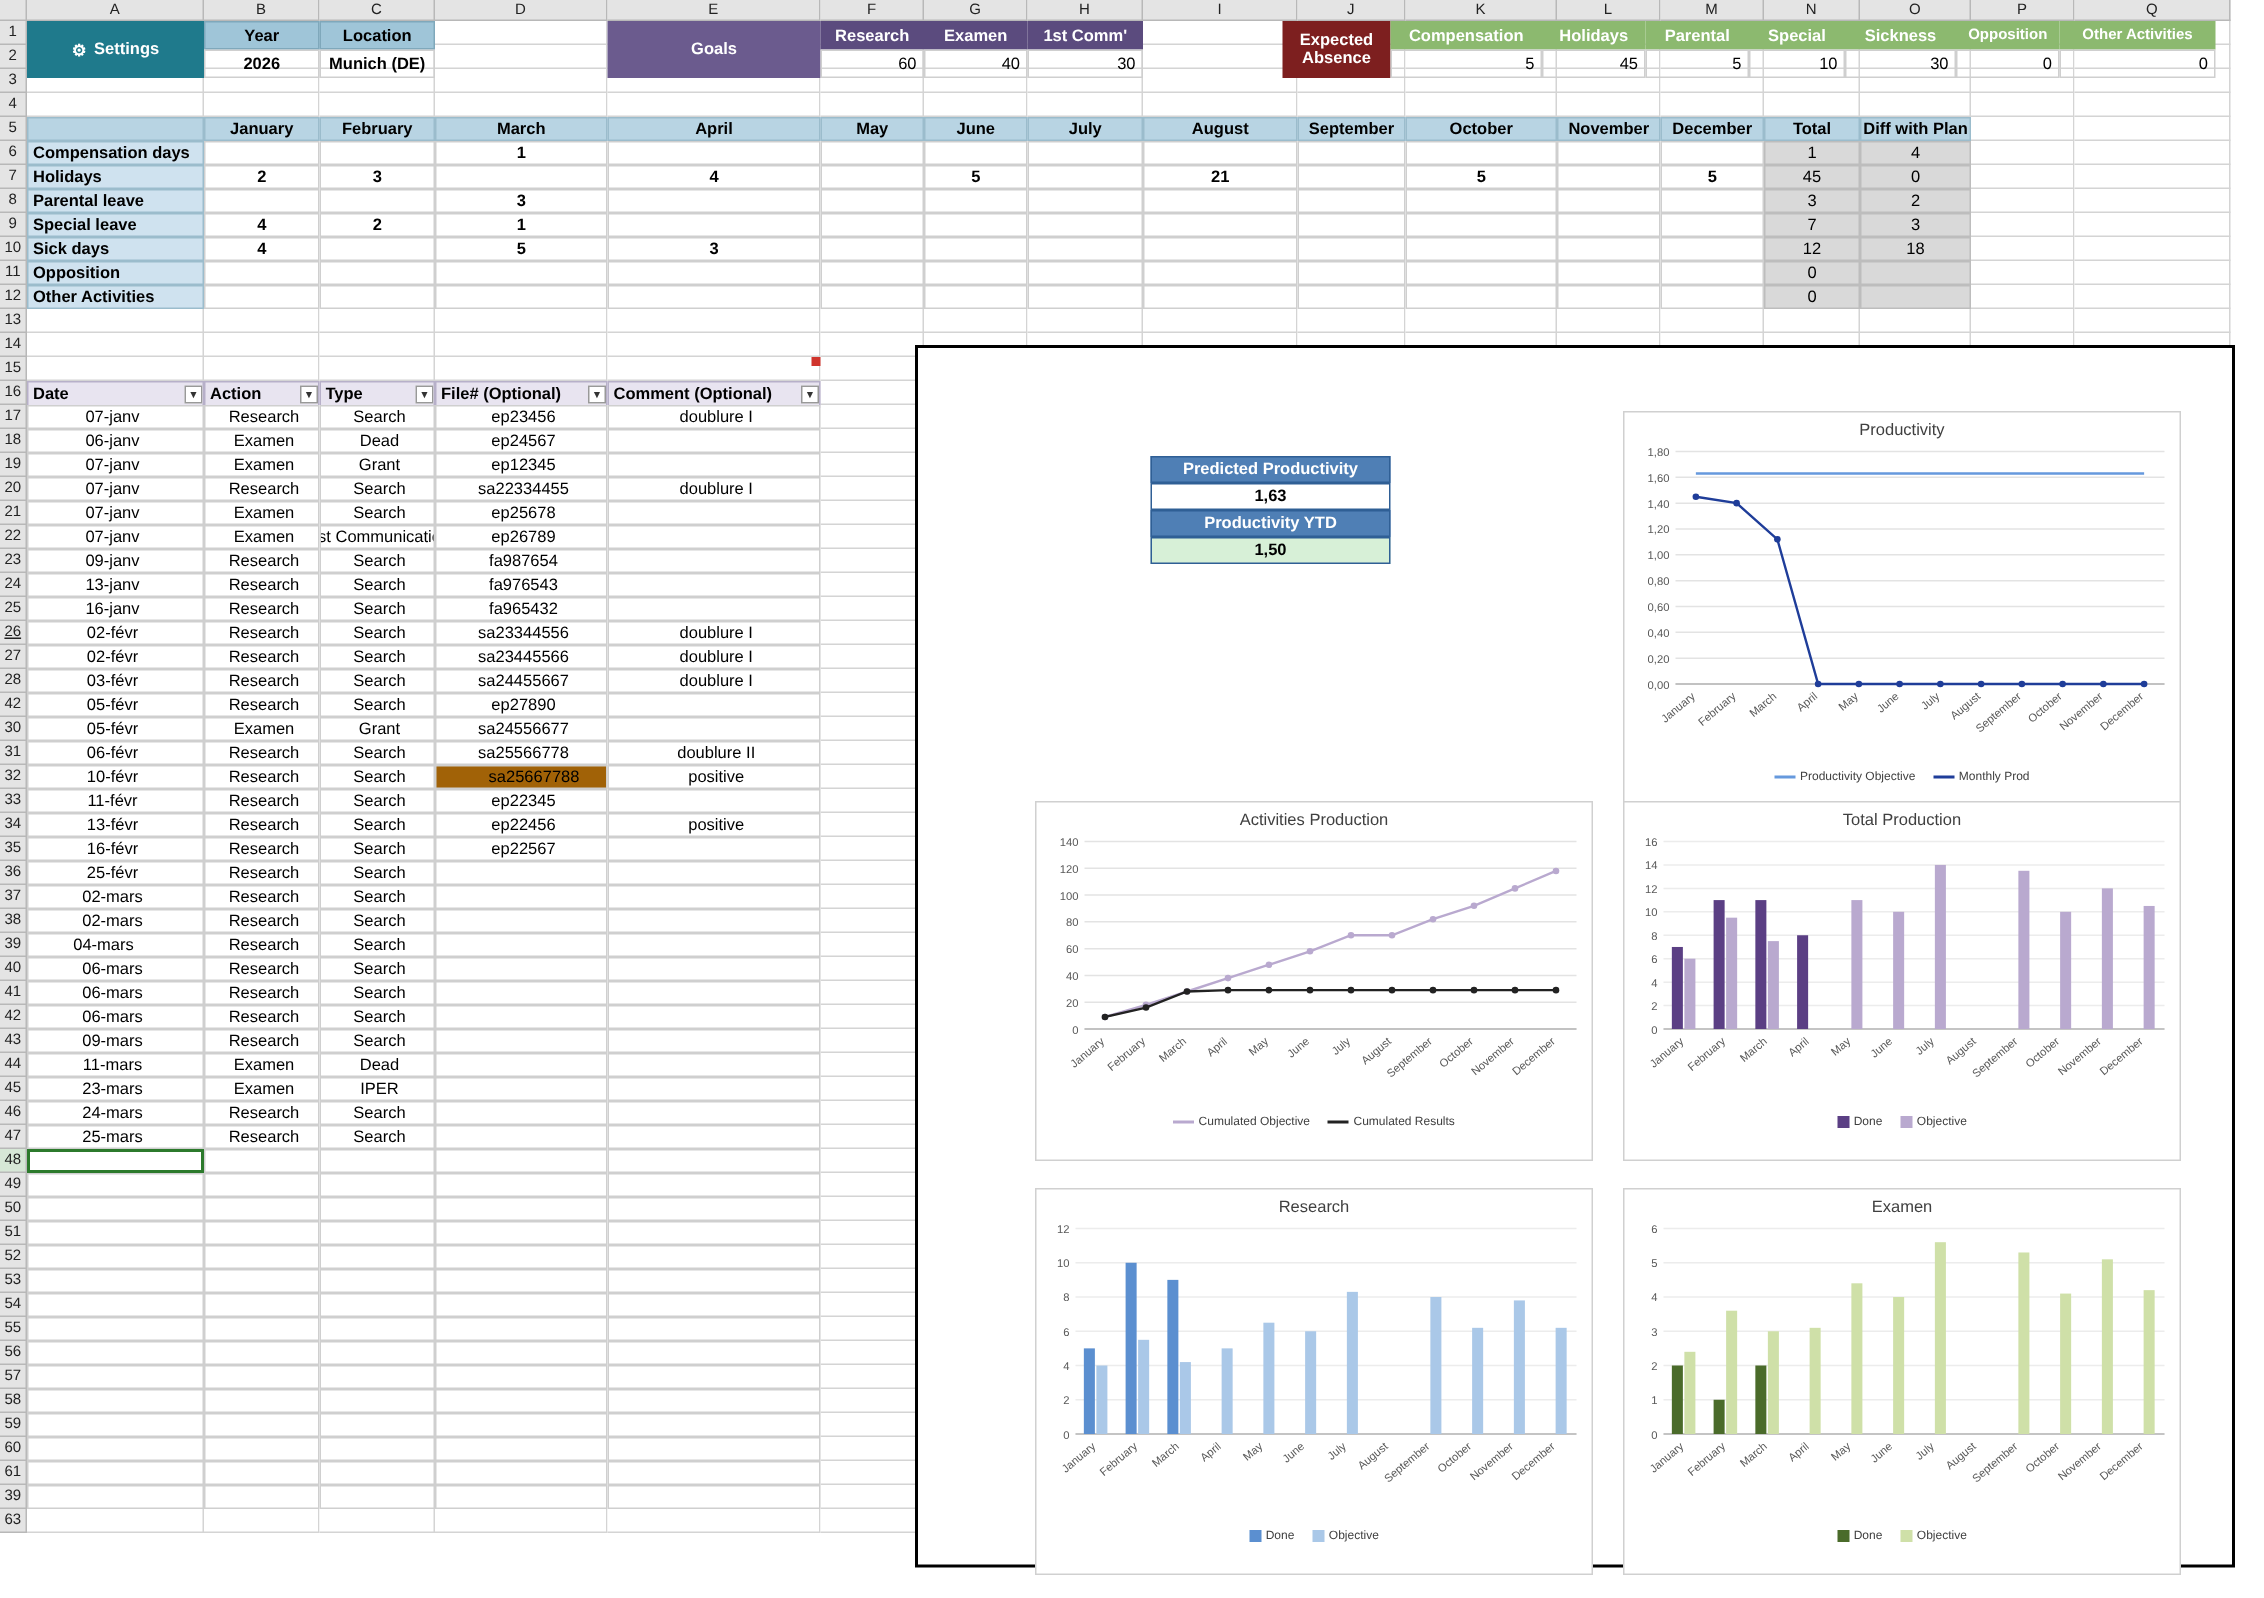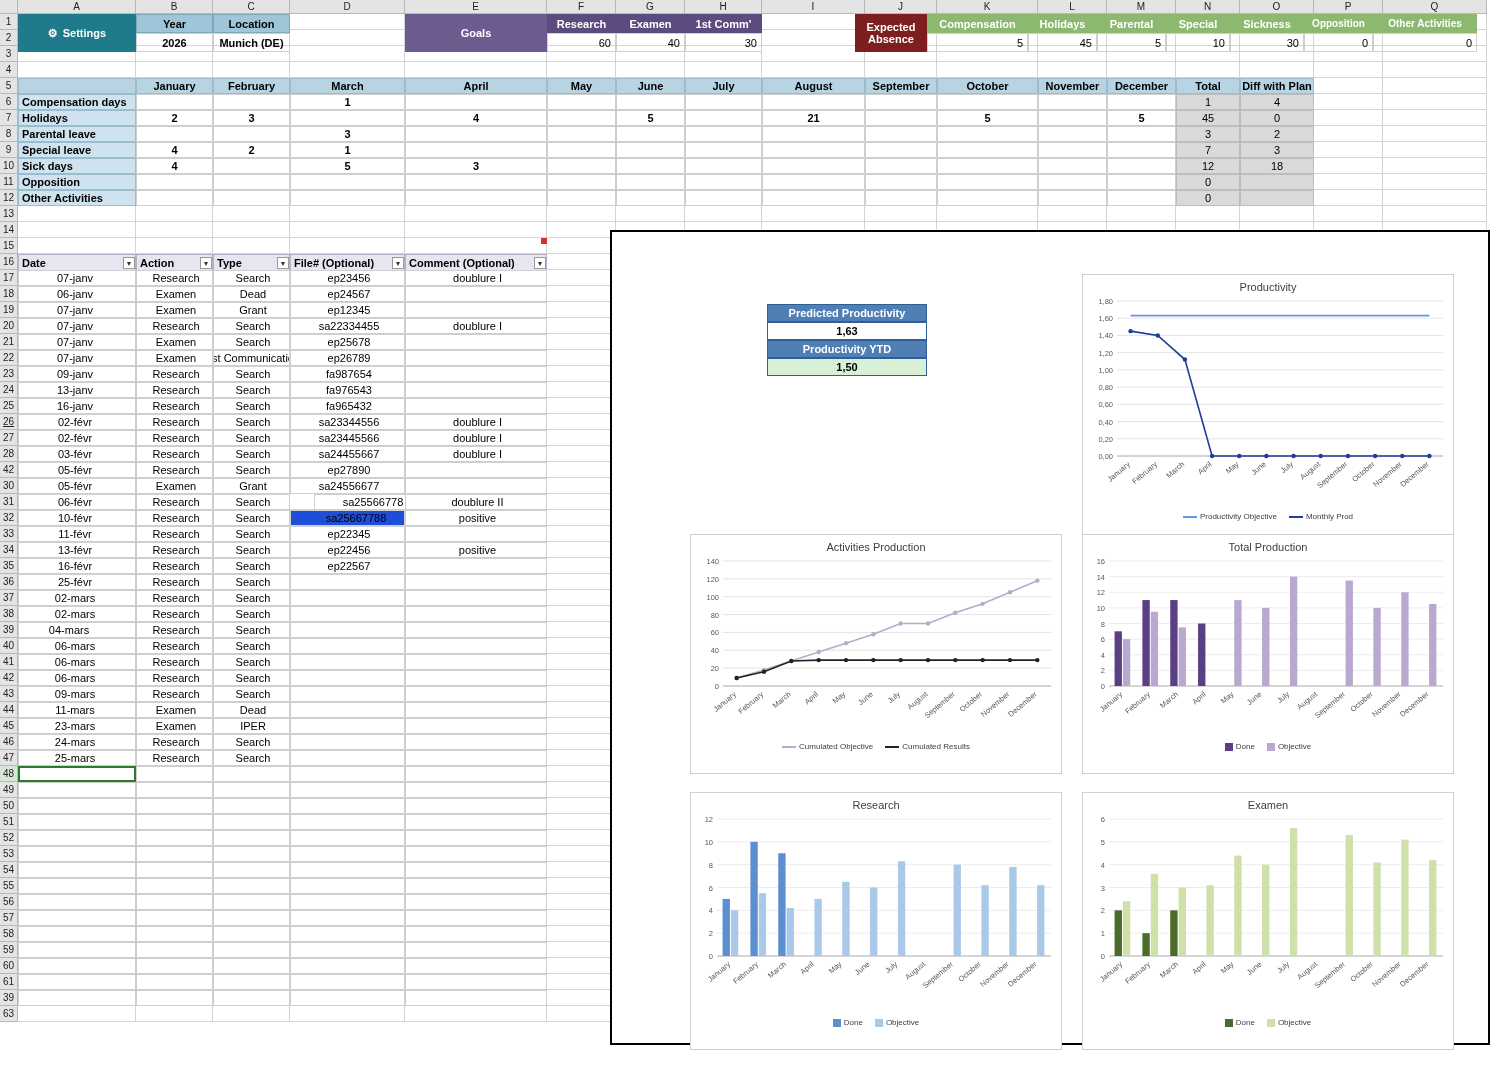--- a/index.html
+++ b/index.html
@@ -1975,26 +1975,26 @@
     <div class="box " style="left: 290px; top: 462px; width: 115px; height: 16px; border: 1px solid rgb(207, 207, 207); background: rgb(255, 255, 255); padding-left: 3px;">ep27890</div>
     <div class="box " style="left: 405px; top: 462px; width: 142px; height: 16px; border: 1px solid rgb(207, 207, 207); background: rgb(255, 255, 255); padding-left: 3px;"></div>
     <div class="box r" style="left: 18px; top: 478px; width: 118px; height: 16px; border: 1px solid rgb(207, 207, 207); background: rgb(255, 255, 255); padding-right: 4px;">05-févr</div>
     <div class="box " style="left: 136px; top: 478px; width: 77px; height: 16px; border: 1px solid rgb(207, 207, 207); background: rgb(255, 255, 255); padding-left: 3px;">Examen</div>
     <div class="box " style="left: 213px; top: 478px; width: 77px; height: 16px; border: 1px solid rgb(207, 207, 207); background: rgb(255, 255, 255); padding-left: 3px;">Grant</div>
     <div class="box " style="left: 290px; top: 478px; width: 115px; height: 16px; border: 1px solid rgb(207, 207, 207); background: rgb(255, 255, 255); padding-left: 3px;">sa24556677</div>
     <div class="box " style="left: 405px; top: 478px; width: 142px; height: 16px; border: 1px solid rgb(207, 207, 207); background: rgb(255, 255, 255); padding-left: 3px;"></div>
     <div class="box r" style="left: 18px; top: 494px; width: 118px; height: 16px; border: 1px solid rgb(207, 207, 207); background: rgb(255, 255, 255); padding-right: 4px;">06-févr</div>
     <div class="box " style="left: 136px; top: 494px; width: 77px; height: 16px; border: 1px solid rgb(207, 207, 207); background: rgb(255, 255, 255); padding-left: 3px;">Research</div>
     <div class="box " style="left: 213px; top: 494px; width: 77px; height: 16px; border: 1px solid rgb(207, 207, 207); background: rgb(255, 255, 255); padding-left: 3px;">Search</div>
-    <div class="box " style="left: 290px; top: 494px; width: 115px; height: 16px; border: 1px solid rgb(207, 207, 207); background: rgb(255, 255, 255); padding-left: 3px; margin-left: 24px;">sa25566778</div>
+    <div class="box " style="left: 290px; top: 494px; width: 115px; height: 16px; border: 1px solid rgb(207, 207, 207); background: rgb(255, 255, 255); padding-left: 3px;">sa25566778</div>
     <div class="box " style="left: 405px; top: 494px; width: 142px; height: 16px; border: 1px solid rgb(207, 207, 207); background: rgb(255, 255, 255); padding-left: 3px;">doublure II</div>
     <div class="box r" style="left: 18px; top: 510px; width: 118px; height: 16px; border: 1px solid rgb(207, 207, 207); background: rgb(255, 255, 255); padding-right: 4px;">10-févr</div>
     <div class="box " style="left: 136px; top: 510px; width: 77px; height: 16px; border: 1px solid rgb(207, 207, 207); background: rgb(255, 255, 255); padding-left: 3px;">Research</div>
     <div class="box " style="left: 213px; top: 510px; width: 77px; height: 16px; border: 1px solid rgb(207, 207, 207); background: rgb(255, 255, 255); padding-left: 3px;">Search</div>
-    <div class="box " style="left: 290px; top: 510px; width: 115px; height: 16px; border: 1px solid rgb(207, 207, 207); background: #1d4ed8; padding-left: 17px;">sa25667788</div>
+    <div class="box " style="left: 290px; top: 510px; width: 115px; height: 16px; border: 1px solid rgb(207, 207, 207); background: #a16207; padding-left: 17px;">sa25667788</div>
     <div class="box " style="left: 405px; top: 510px; width: 142px; height: 16px; border: 1px solid rgb(207, 207, 207); background: rgb(255, 255, 255); padding-left: 3px;">positive</div>
     <div class="box r" style="left: 18px; top: 526px; width: 118px; height: 16px; border: 1px solid rgb(207, 207, 207); background: rgb(255, 255, 255); padding-right: 4px;">11-févr</div>
     <div class="box " style="left: 136px; top: 526px; width: 77px; height: 16px; border: 1px solid rgb(207, 207, 207); background: rgb(255, 255, 255); padding-left: 3px;">Research</div>
     <div class="box " style="left: 213px; top: 526px; width: 77px; height: 16px; border: 1px solid rgb(207, 207, 207); background: rgb(255, 255, 255); padding-left: 3px;">Search</div>
     <div class="box " style="left: 290px; top: 526px; width: 115px; height: 16px; border: 1px solid rgb(207, 207, 207); background: rgb(255, 255, 255); padding-left: 3px;">ep22345</div>
     <div class="box " style="left: 405px; top: 526px; width: 142px; height: 16px; border: 1px solid rgb(207, 207, 207); background: rgb(255, 255, 255); padding-left: 3px;"></div>
     <div class="box r" style="left: 18px; top: 542px; width: 118px; height: 16px; border: 1px solid rgb(207, 207, 207); background: rgb(255, 255, 255); padding-right: 4px;">13-févr</div>
     <div class="box " style="left: 136px; top: 542px; width: 77px; height: 16px; border: 1px solid rgb(207, 207, 207); background: rgb(255, 255, 255); padding-left: 3px;">Research</div>
     <div class="box " style="left: 213px; top: 542px; width: 77px; height: 16px; border: 1px solid rgb(207, 207, 207); background: rgb(255, 255, 255); padding-left: 3px;">Search</div>
     <div class="box " style="left: 290px; top: 542px; width: 115px; height: 16px; border: 1px solid rgb(207, 207, 207); background: rgb(255, 255, 255); padding-left: 3px;">ep22456</div>

